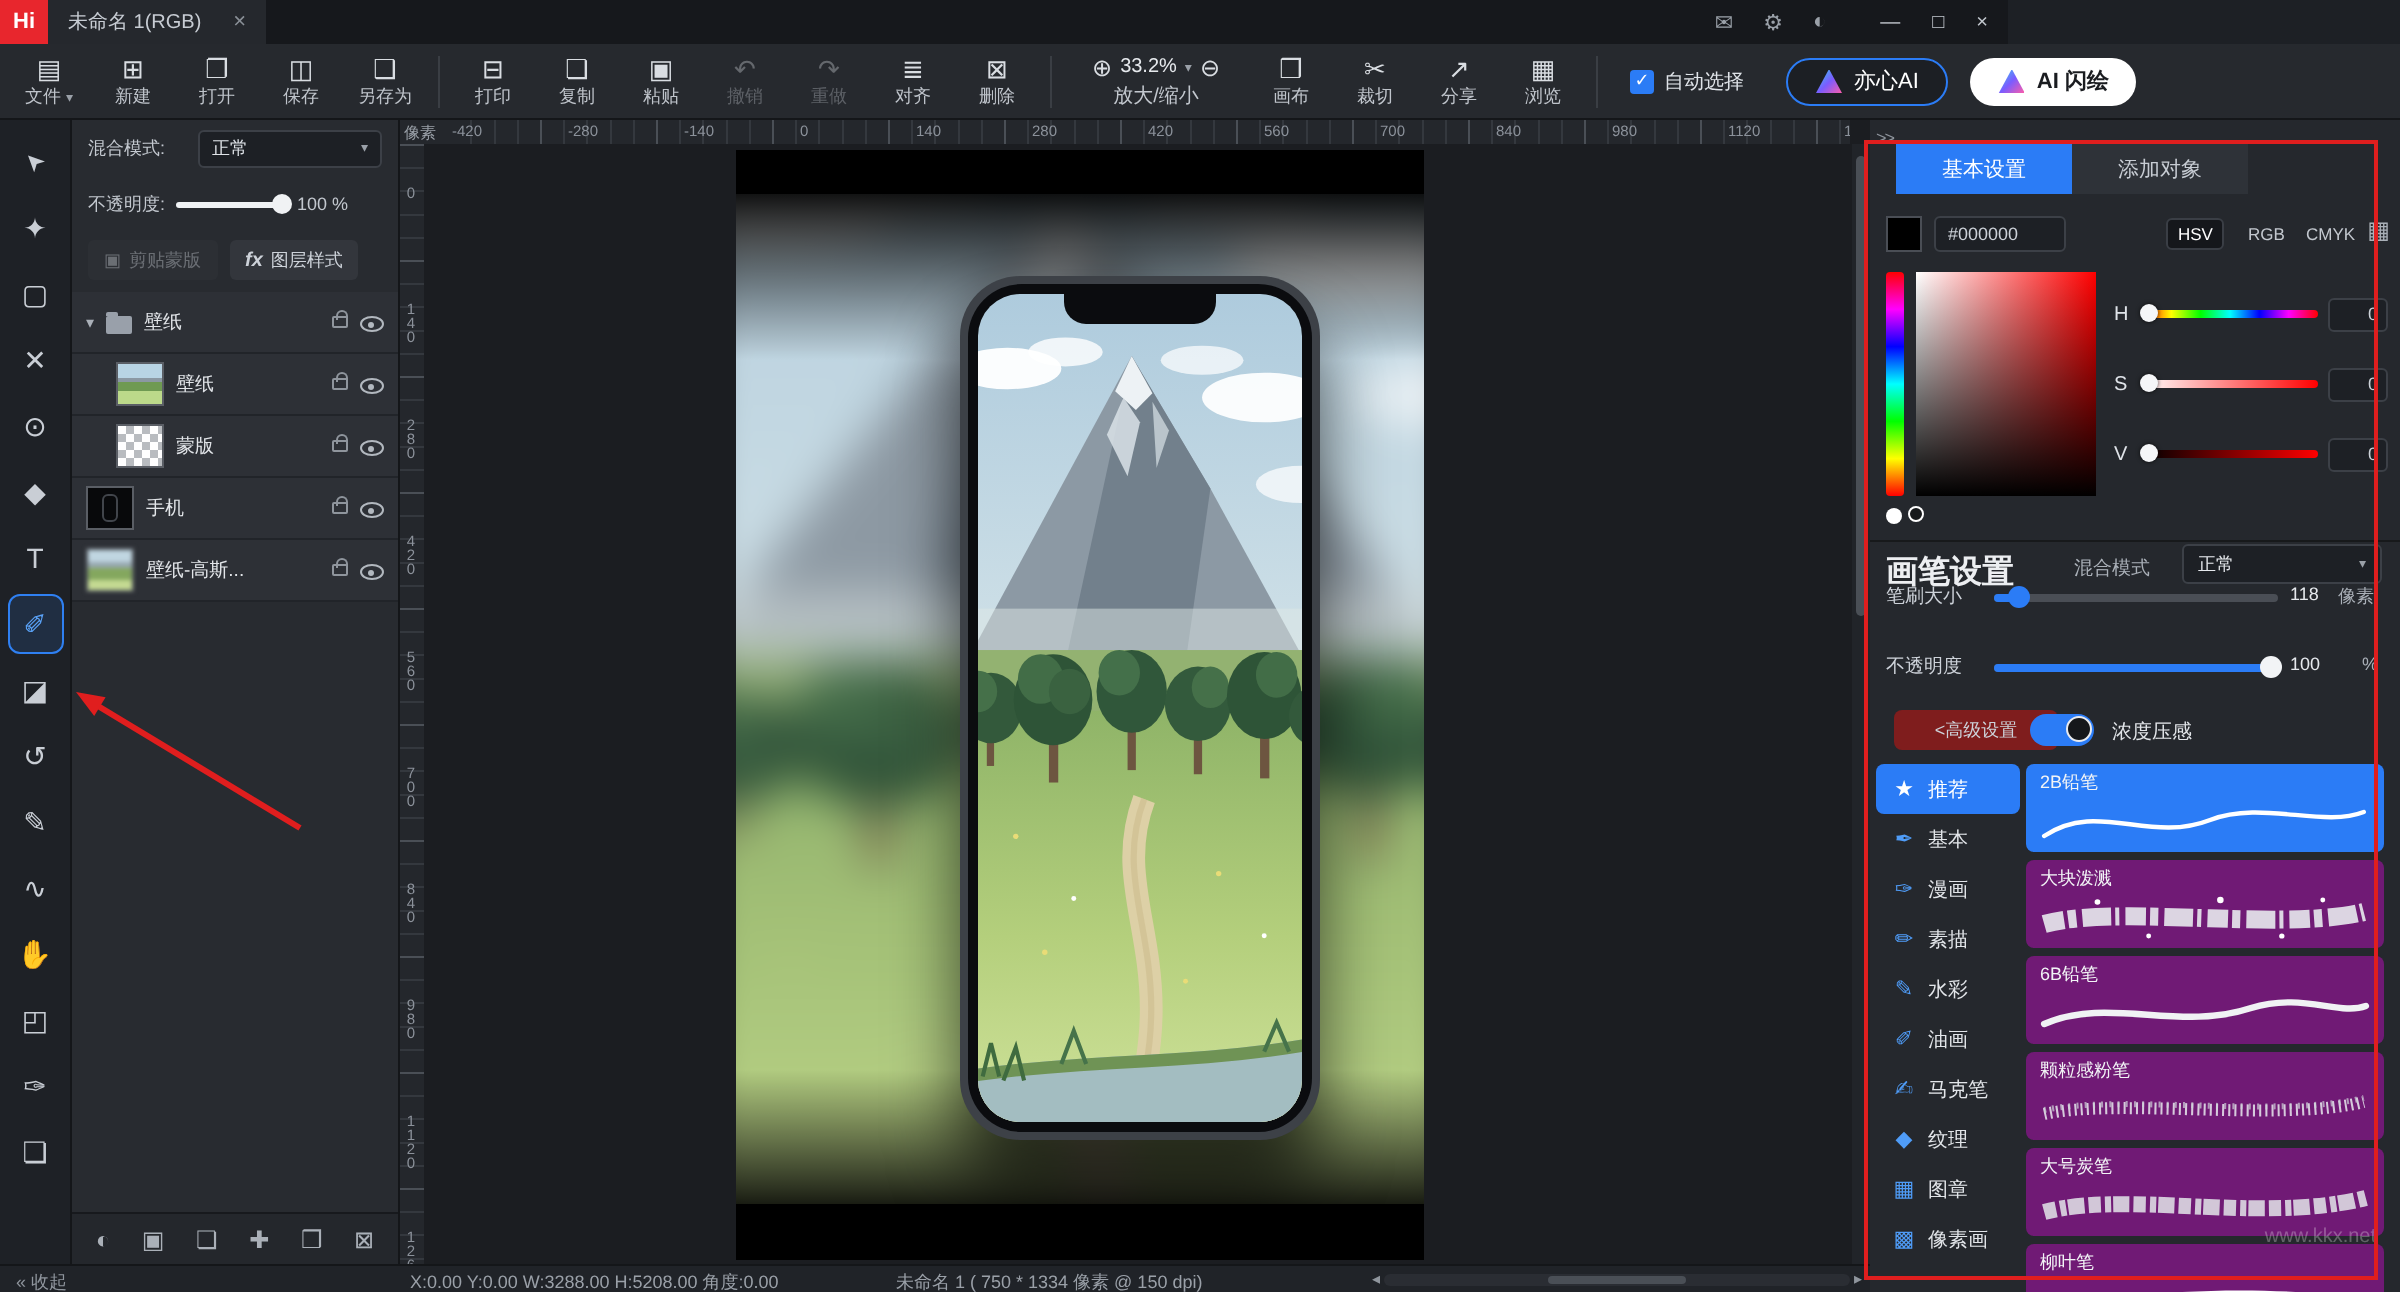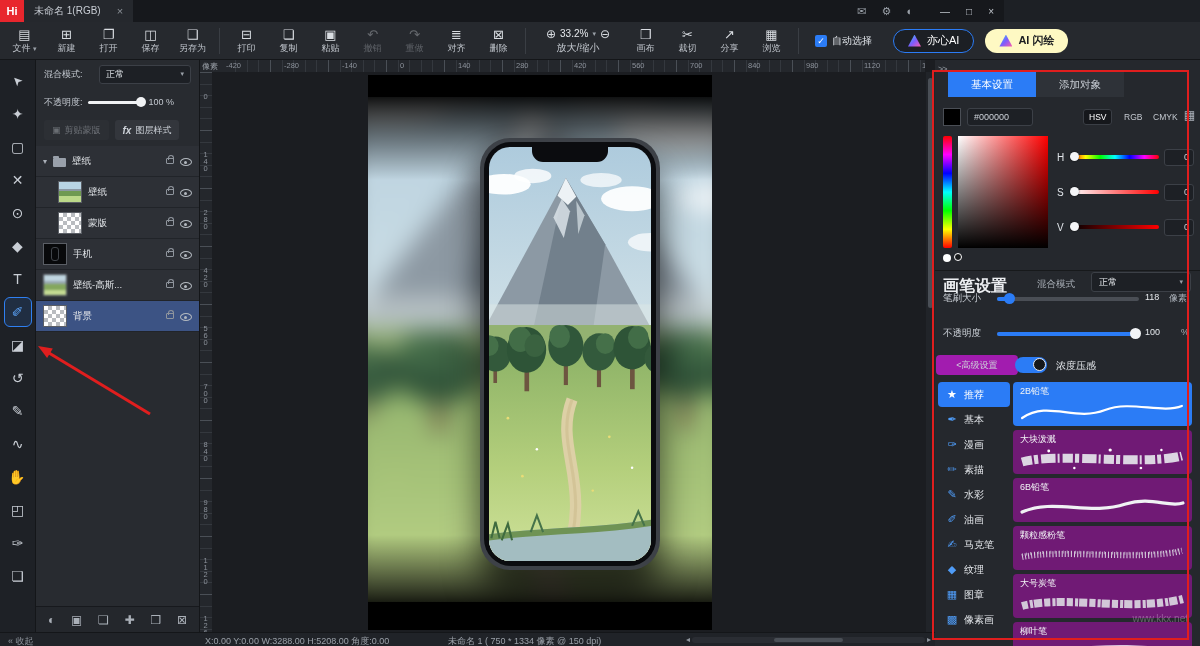--- a/index.html
+++ b/index.html
@@ -22,21 +22,21 @@
 .zoom-group{display:flex;flex-direction:column;align-items:center;width:92px;color:#c3c8cf}
 .zoom-row{display:flex;align-items:center;gap:4px}
 .zoom-row .ic{font-size:12px;color:#d9dde2}
 .zval{font-size:10px;color:#e6e9ed}
 .caret{font-size:7px;color:#9aa0a8}
 .auto-select{display:flex;align-items:center;gap:5px;margin:0 10px;color:#dfe3e8;font-size:10px}
 .cbx{width:12px;height:12px;background:#2b7cf6;border-radius:2px;color:#fff;font-size:9px;display:flex;align-items:center;justify-content:center}
 .pill{height:24px;display:flex;align-items:center;gap:6px;border-radius:13px;padding:0 14px;margin-left:10px;font-size:11px}
 .pill .tri{width:13px;height:12px;background:linear-gradient(135deg,#35d0f0,#7a5cff,#ff5ca8);clip-path:polygon(50% 0,100% 100%,0 100%)}
 .pill.yixin{background:#1c1f24;border:1px solid #2b7cf6;color:#fff}
-.pill.flash{background:#fef9c3;color:#1a1c20;font-weight:bold}
+.pill.flash{background:#ffffff;color:#1a1c20;font-weight:bold}
 
 .toolstrip{position:absolute;left:0;top:60px;width:36px;height:572px;background:#1e2126;border-right:1px solid #141619;display:flex;flex-direction:column;align-items:center;padding-top:6px;gap:3px}
 .tool{width:28px;height:30px;display:flex;align-items:center;justify-content:center;font-size:14px;color:#c9ced5;border-radius:6px}
 .tool .tg{display:inline-block}
 .tool.t-move .tg{transform:rotate(-135deg);font-size:12px}
 .tool.active{border:1px solid #2f80f2;background:rgba(47,128,242,.14);color:#5aa2f7}
 
 .layers{position:absolute;left:36px;top:60px;width:164px;height:572px;background:#282b30;border-right:1px solid #141619;font-size:9px}
 .lp-tabs{display:flex;height:24px;background:#1f2226}
 .lp-tab{flex:1;display:flex;align-items:center;justify-content:center;color:#9aa0a8;font-size:10px}
@@ -125,21 +125,21 @@
 .bs-title{position:absolute;left:8px;top:216px;font-size:16px;color:#eceef1;font-weight:bold}
 .bs-blend-label{position:absolute;left:102px;top:218px;color:#aab0b8;font-size:9.5px}
 .bs-blend-select{position:absolute;left:156px;top:212px;width:100px;height:20px;display:flex;align-items:center;justify-content:space-between;padding:0 7px;background:#1d2025;border:1px solid #3c4047;border-radius:3px;color:#e6e9ed}
 .bs-label{position:absolute;left:8px;color:#cdd2d9;font-size:9.5px}
 .bs-slider{position:absolute;left:62px;width:142px;height:4px;background:#4a4e55;border-radius:2px}
 .bs-slider .fill{height:100%;background:#2b7cf6;border-radius:2px}
 .bs-slider .knob{position:absolute;top:-4px;width:11px;height:11px;border-radius:50%;background:#2b7cf6}
 .bs-slider .knob.white{background:#f2f4f6}
 .bs-val{position:absolute;color:#e6e9ed}
 .bs-unit{position:absolute;color:#aab0b8}
-.adv-btn{position:absolute;left:1px;top:295px;width:82px;height:20px;background:#a21caf;border-radius:4px;display:flex;align-items:center;justify-content:center;color:#cdd2d9}
+.adv-btn{position:absolute;left:12px;top:295px;width:82px;height:20px;background:#7f1d1d;border-radius:4px;display:flex;align-items:center;justify-content:center;color:#cdd2d9}
 .toggle{position:absolute;left:80px;top:297px;width:32px;height:16px;border-radius:9px;background:#2b7cf6}
 .tknob{position:absolute;right:1px;top:1px;width:13px;height:13px;border-radius:50%;background:#15171b;border:1px solid #e8eaee}
 .pressure-label{position:absolute;left:121px;top:299px;color:#e2e5e9;font-size:10px}
 .cats{position:absolute;left:3px;top:322px;width:72px}
 .cat{height:25px;display:flex;align-items:center;gap:6px;padding-left:8px;border-radius:4px;color:#e2e5e9;font-size:10px}
 .cat-ic{color:#4f9cf7;font-size:11px;width:12px;text-align:center}
 .cat.active{background:#2b7cf6;color:#fff}
 .cat.active .cat-ic{color:#fff}
 .brushes{position:absolute;left:78px;top:322px;right:8px;bottom:0;overflow:hidden}
 .bcard{height:44px;border-radius:4px;background:#701a75;margin-bottom:4px;position:relative;padding:3px 7px}
@@ -428,26 +428,20 @@
         <span class="lname">手机</span>
         <span class="lock-ic"></span>
         <span class="eye-ic"></span>
       </div>
       <div class="lrow">
         <span class="thumb blur-mini"></span>
         <span class="lname">壁纸-高斯...</span>
         <span class="lock-ic"></span>
         <span class="eye-ic"></span>
       </div>
-      <div class="lrow selected">
-        <span class="thumb checker"></span>
-        <span class="lname">背景</span>
-        <span class="lock-ic"></span>
-        <span class="eye-ic"></span>
-      </div>
     </div>
     <div class="lp-bottom">
       <span>◐</span>
       <span>▣</span>
       <span>❏</span>
       <span>✚</span>
       <span>❒</span>
       <span>⊠</span>
     </div>
   </div>

